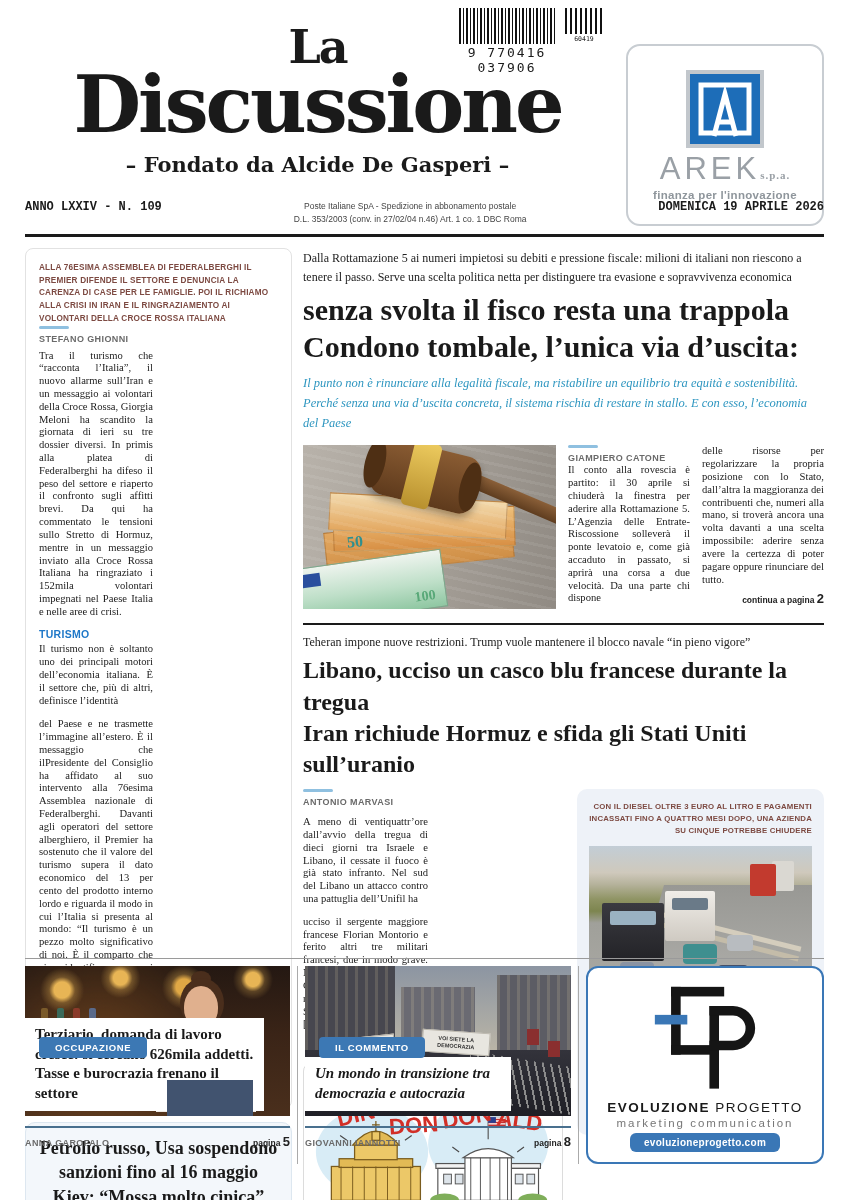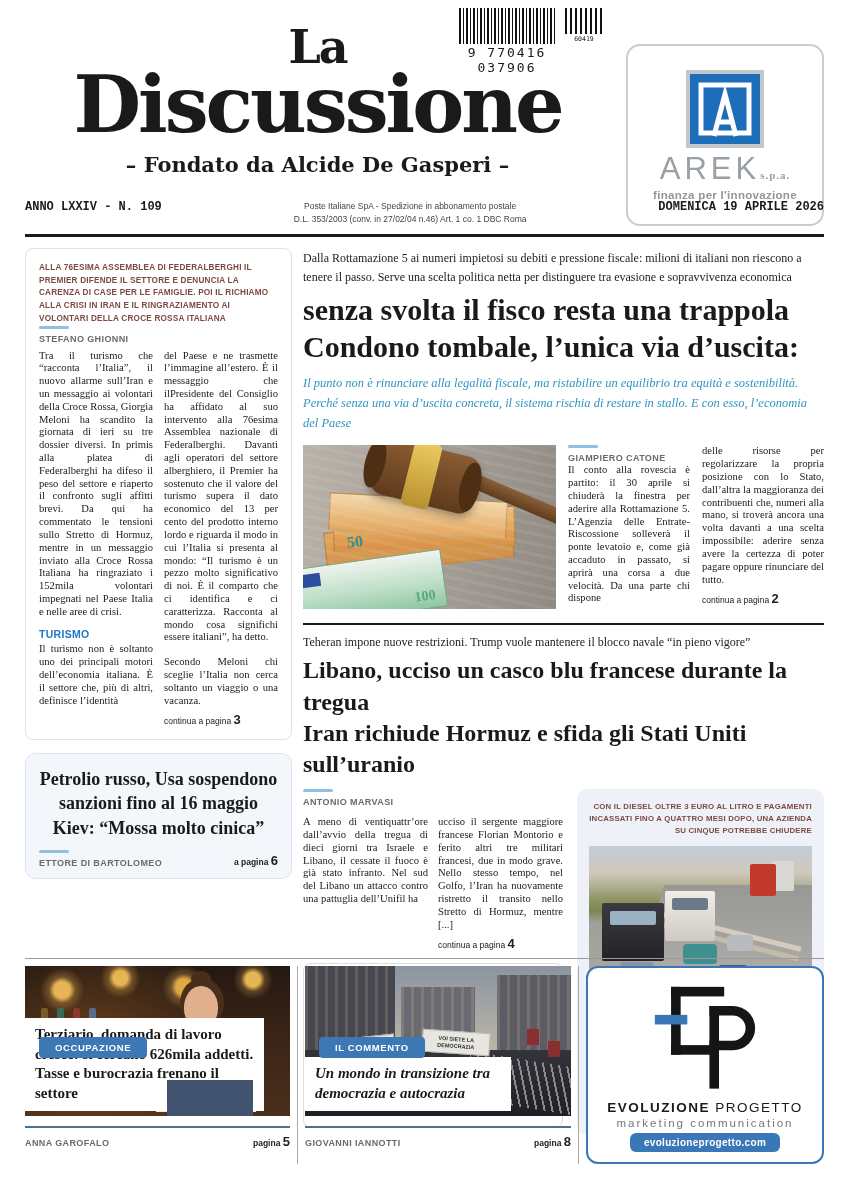--- a/index.html
+++ b/index.html
@@ -32,30 +32,30 @@
 
   .infobar { position:absolute; left:0; right:0; top:200px; display:flex; justify-content:space-between; align-items:flex-start; }
   .info-issue,.info-date { font-family:Liberation Mono, monospace; font-weight:bold; font-size:12px; }
   .info-postal { font-family:"Liberation Sans", sans-serif; font-size:8.5px; color:#444; text-align:center; line-height:1.5; }
 
   
   .kicker-maroon { font-family:"Liberation Sans", sans-serif; font-weight:bold; font-size:8.2px; color:#7d4a42; line-height:1.55; letter-spacing:.2px; }
   .bl-rule { width:30px; height:3px; background:#8fc0e0; border-radius:2px; margin-bottom:5px; }
   .byline { font-family:"Liberation Sans", sans-serif; font-weight:bold; font-size:9px; color:#6a6a6a; letter-spacing:.4px; }
   .body-txt { font-size:10.6px; line-height:1.21; text-align:justify; }
-  .cont { margin-top:5px; font-family:"Liberation Sans", sans-serif; font-weight:normal; font-size:8.5px; color:#222; }
+  .cont { text-align:right; margin-top:5px; font-family:"Liberation Sans", sans-serif; font-weight:bold; font-size:8.5px; color:#222; }
   .cont b { font-size:13px; }
   .pg { font-family:"Liberation Sans", sans-serif; font-weight:bold; font-size:8.5px; color:#222; }
   .pg b { font-size:13px; }
 
   
   .left-col { position:absolute; left:25px; top:248px; width:267px; }
   .mel-box { border:1.5px solid #e2e2e2; border-radius:8px; padding:13px 13px 11px; background:#fff; }
   .mel-hl { font-weight:bold; font-size:23px; line-height:1.18; margin:9px 0 10px; }
-  .mel-cols { display:flex; gap:11px; margin-top:6px; }
+  .mel-cols { display:flex; gap:11px; margin-top:6px;flex-direction:column; }
   .mel-col { width:114px; }
   .mel-sub { font-family:"Liberation Sans", sans-serif; font-weight:bold; font-size:10.5px; color:#1f78c8; margin:9px 0 3px; letter-spacing:.3px; }
   .sp-top { margin-top:12px; }
 
   .pet-box { margin-top:13px; background:#f3f7fb; border:1.5px solid #dde7f0; border-radius:10px; padding:13px 13px 10px; }
   .pet-hl { font-weight:bold; font-size:18px; line-height:1.35; text-align:center; }
   .pet-foot { display:flex; justify-content:space-between; align-items:flex-end; margin-top:10px; }
 
   
   .right-col { position:absolute; left:303px; top:249px; width:521px; }
@@ -63,21 +63,21 @@
   .cd-hl { font-weight:bold; font-size:30px; line-height:1.22; margin:6px 0 8px; }
   .cd-stand { font-style:italic; font-size:12.5px; line-height:1.6; color:#2e96c0; margin-bottom:12px; }
   .cd-row { display:flex; gap:12px; }
   .cd-col { width:123px; }
 
   .sep { border-top:2px solid #1a1a1a; margin:14px 0 10px; }
   .lb-kicker { font-size:12px; color:#222; margin-bottom:5px; }
   .lb-hl { font-weight:bold; font-size:24px; line-height:1.3; margin-bottom:9px; }
   .lower { display:flex; gap:14px; }
   .lower-left { width:260px; }
-  .marv-cols { display:flex; gap:10px; }
+  .marv-cols { display:flex; gap:10px;flex-direction:column; }
   .marv-col { width:125px; }
 
   
   .photo-gavel { position:relative; width:253px; height:164px; flex:none; overflow:hidden;
     background:linear-gradient(100deg,#b8b2aa 0%,#a8a29a 45%,#908a83 100%); }
   .photo-gavel::after { content:""; position:absolute; inset:0;
     background:repeating-linear-gradient(12deg, rgba(255,255,255,.07) 0 3px, transparent 3px 10px); }
   .note { position:absolute; border:1px solid rgba(120,70,20,.35); }
   .n1 { left:22px; top:78px; width:188px; height:44px; background:linear-gradient(#e3a75f,#cf8f47); transform:rotate(-6deg); }
   .n2 { left:30px; top:64px; width:182px; height:40px; background:linear-gradient(#eec07a,#d89045); transform:rotate(-2deg); }

